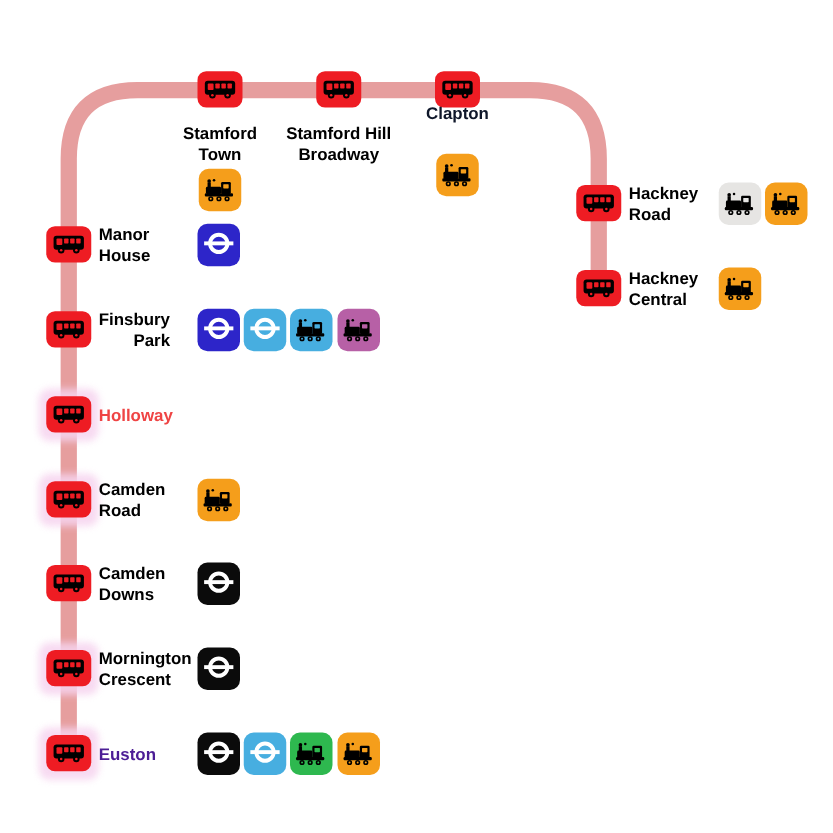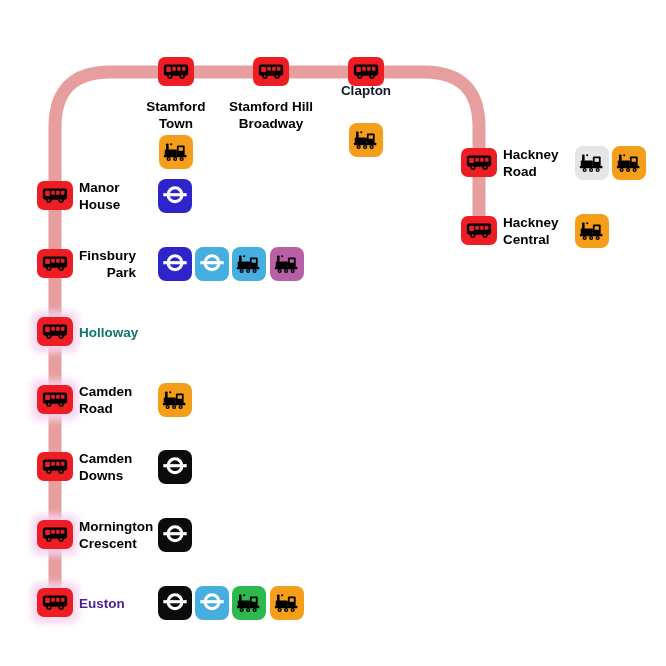--- a/index.html
+++ b/index.html
@@ -294,21 +294,21 @@
        <rect x="4.5" y="6" width="5" height="5.5" rx="0.8" fill="#EE1C23"></rect>
        <rect x="11" y="6" width="3.8" height="4.2" rx="0.6" fill="#EE1C23"></rect>
        <rect x="16.2" y="6" width="3.8" height="4.2" rx="0.6" fill="#EE1C23"></rect>
        <rect x="21.4" y="6" width="3.8" height="4.2" rx="0.6" fill="#EE1C23"></rect>
        <circle cx="8.5" cy="16" r="2.8" fill="#000000"></circle>
        <circle cx="21.5" cy="16" r="2.8" fill="#000000"></circle>
        <circle cx="8.5" cy="16" r="1.1" fill="#EE1C23"></circle>
        <circle cx="21.5" cy="16" r="1.1" fill="#EE1C23"></circle>
      </svg>
       </div>
-      <div class="label side" style="color: #0f766e; left: 79px; top: 323.5px;">
+      <div class="label side" style="color: #ef4444; left: 79px; top: 323.5px;">
         <span>Holloway</span>
       </div>
       <div class="halo" style="left: 31px; top: 379px; background: rgb(246, 212, 239);"></div>
       <div class="marker" style="left: 37px; top: 385px; background: rgb(238, 28, 35);">
         <svg width="28" height="21" viewBox="0 0 30 22">
        <rect x="2" y="3.5" width="26" height="12" rx="2.5" fill="#000000"></rect>
        <rect x="4.5" y="6" width="5" height="5.5" rx="0.8" fill="#EE1C23"></rect>
        <rect x="11" y="6" width="3.8" height="4.2" rx="0.6" fill="#EE1C23"></rect>
        <rect x="16.2" y="6" width="3.8" height="4.2" rx="0.6" fill="#EE1C23"></rect>
        <rect x="21.4" y="6" width="3.8" height="4.2" rx="0.6" fill="#EE1C23"></rect>

